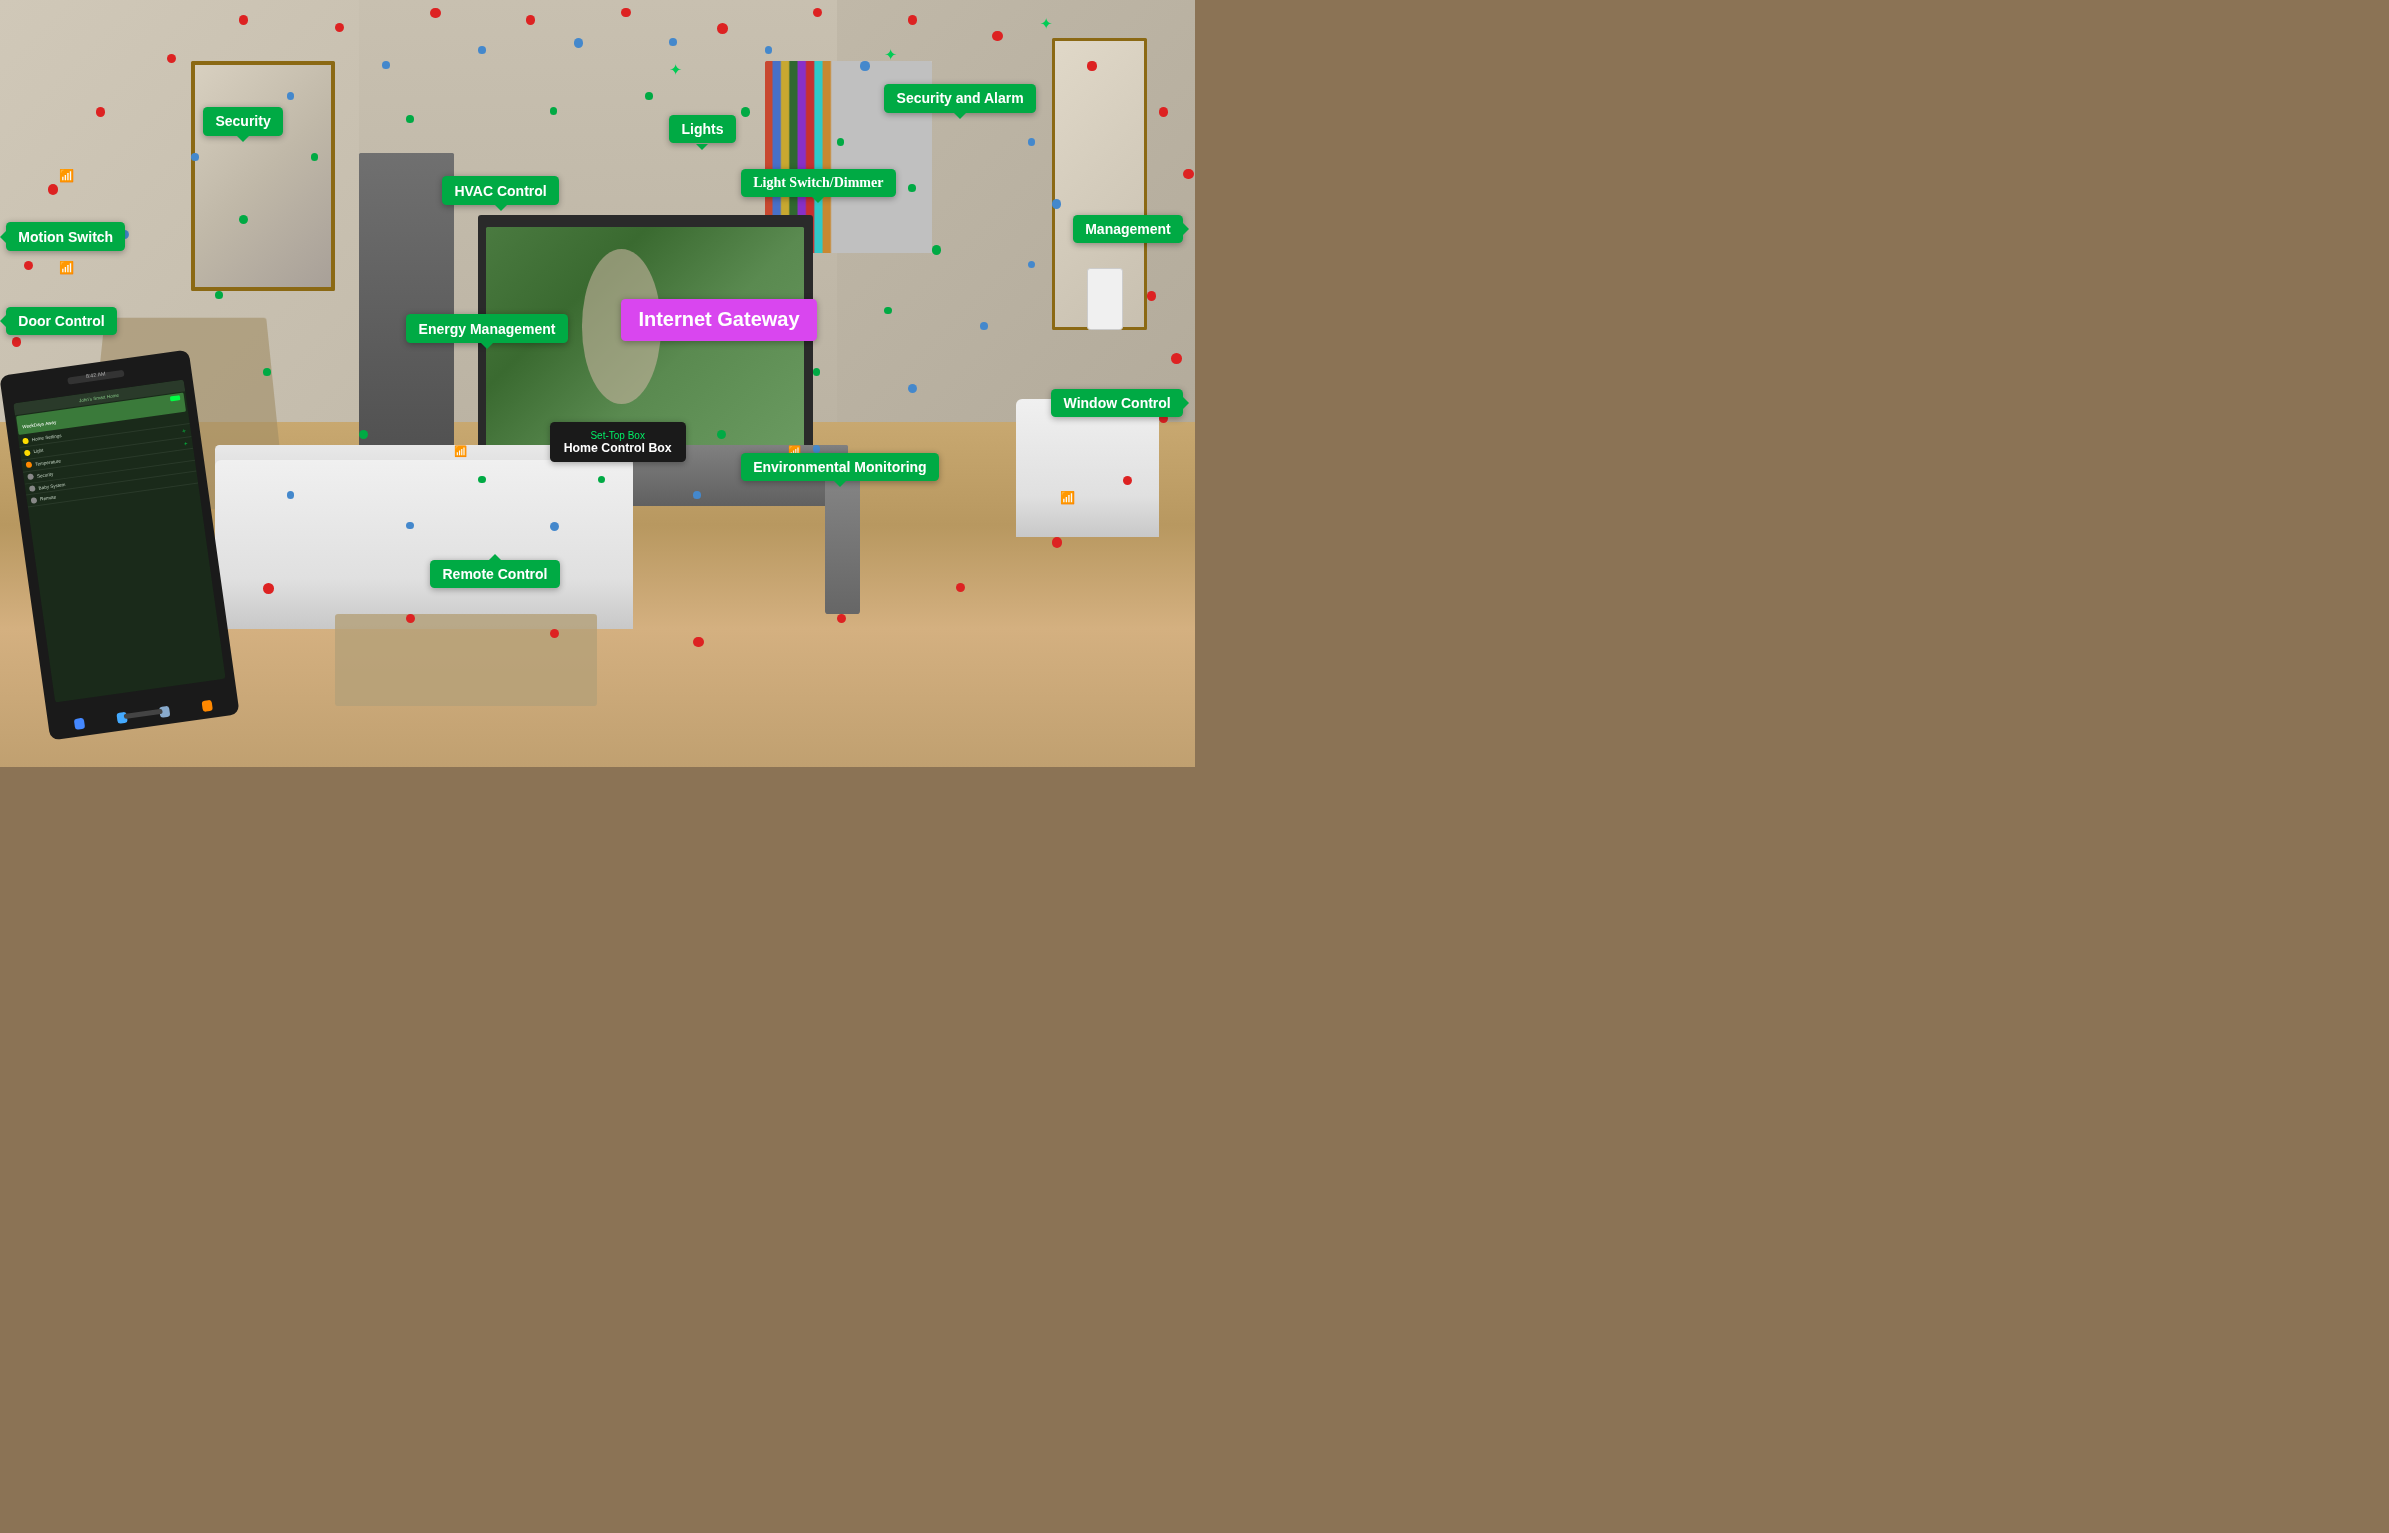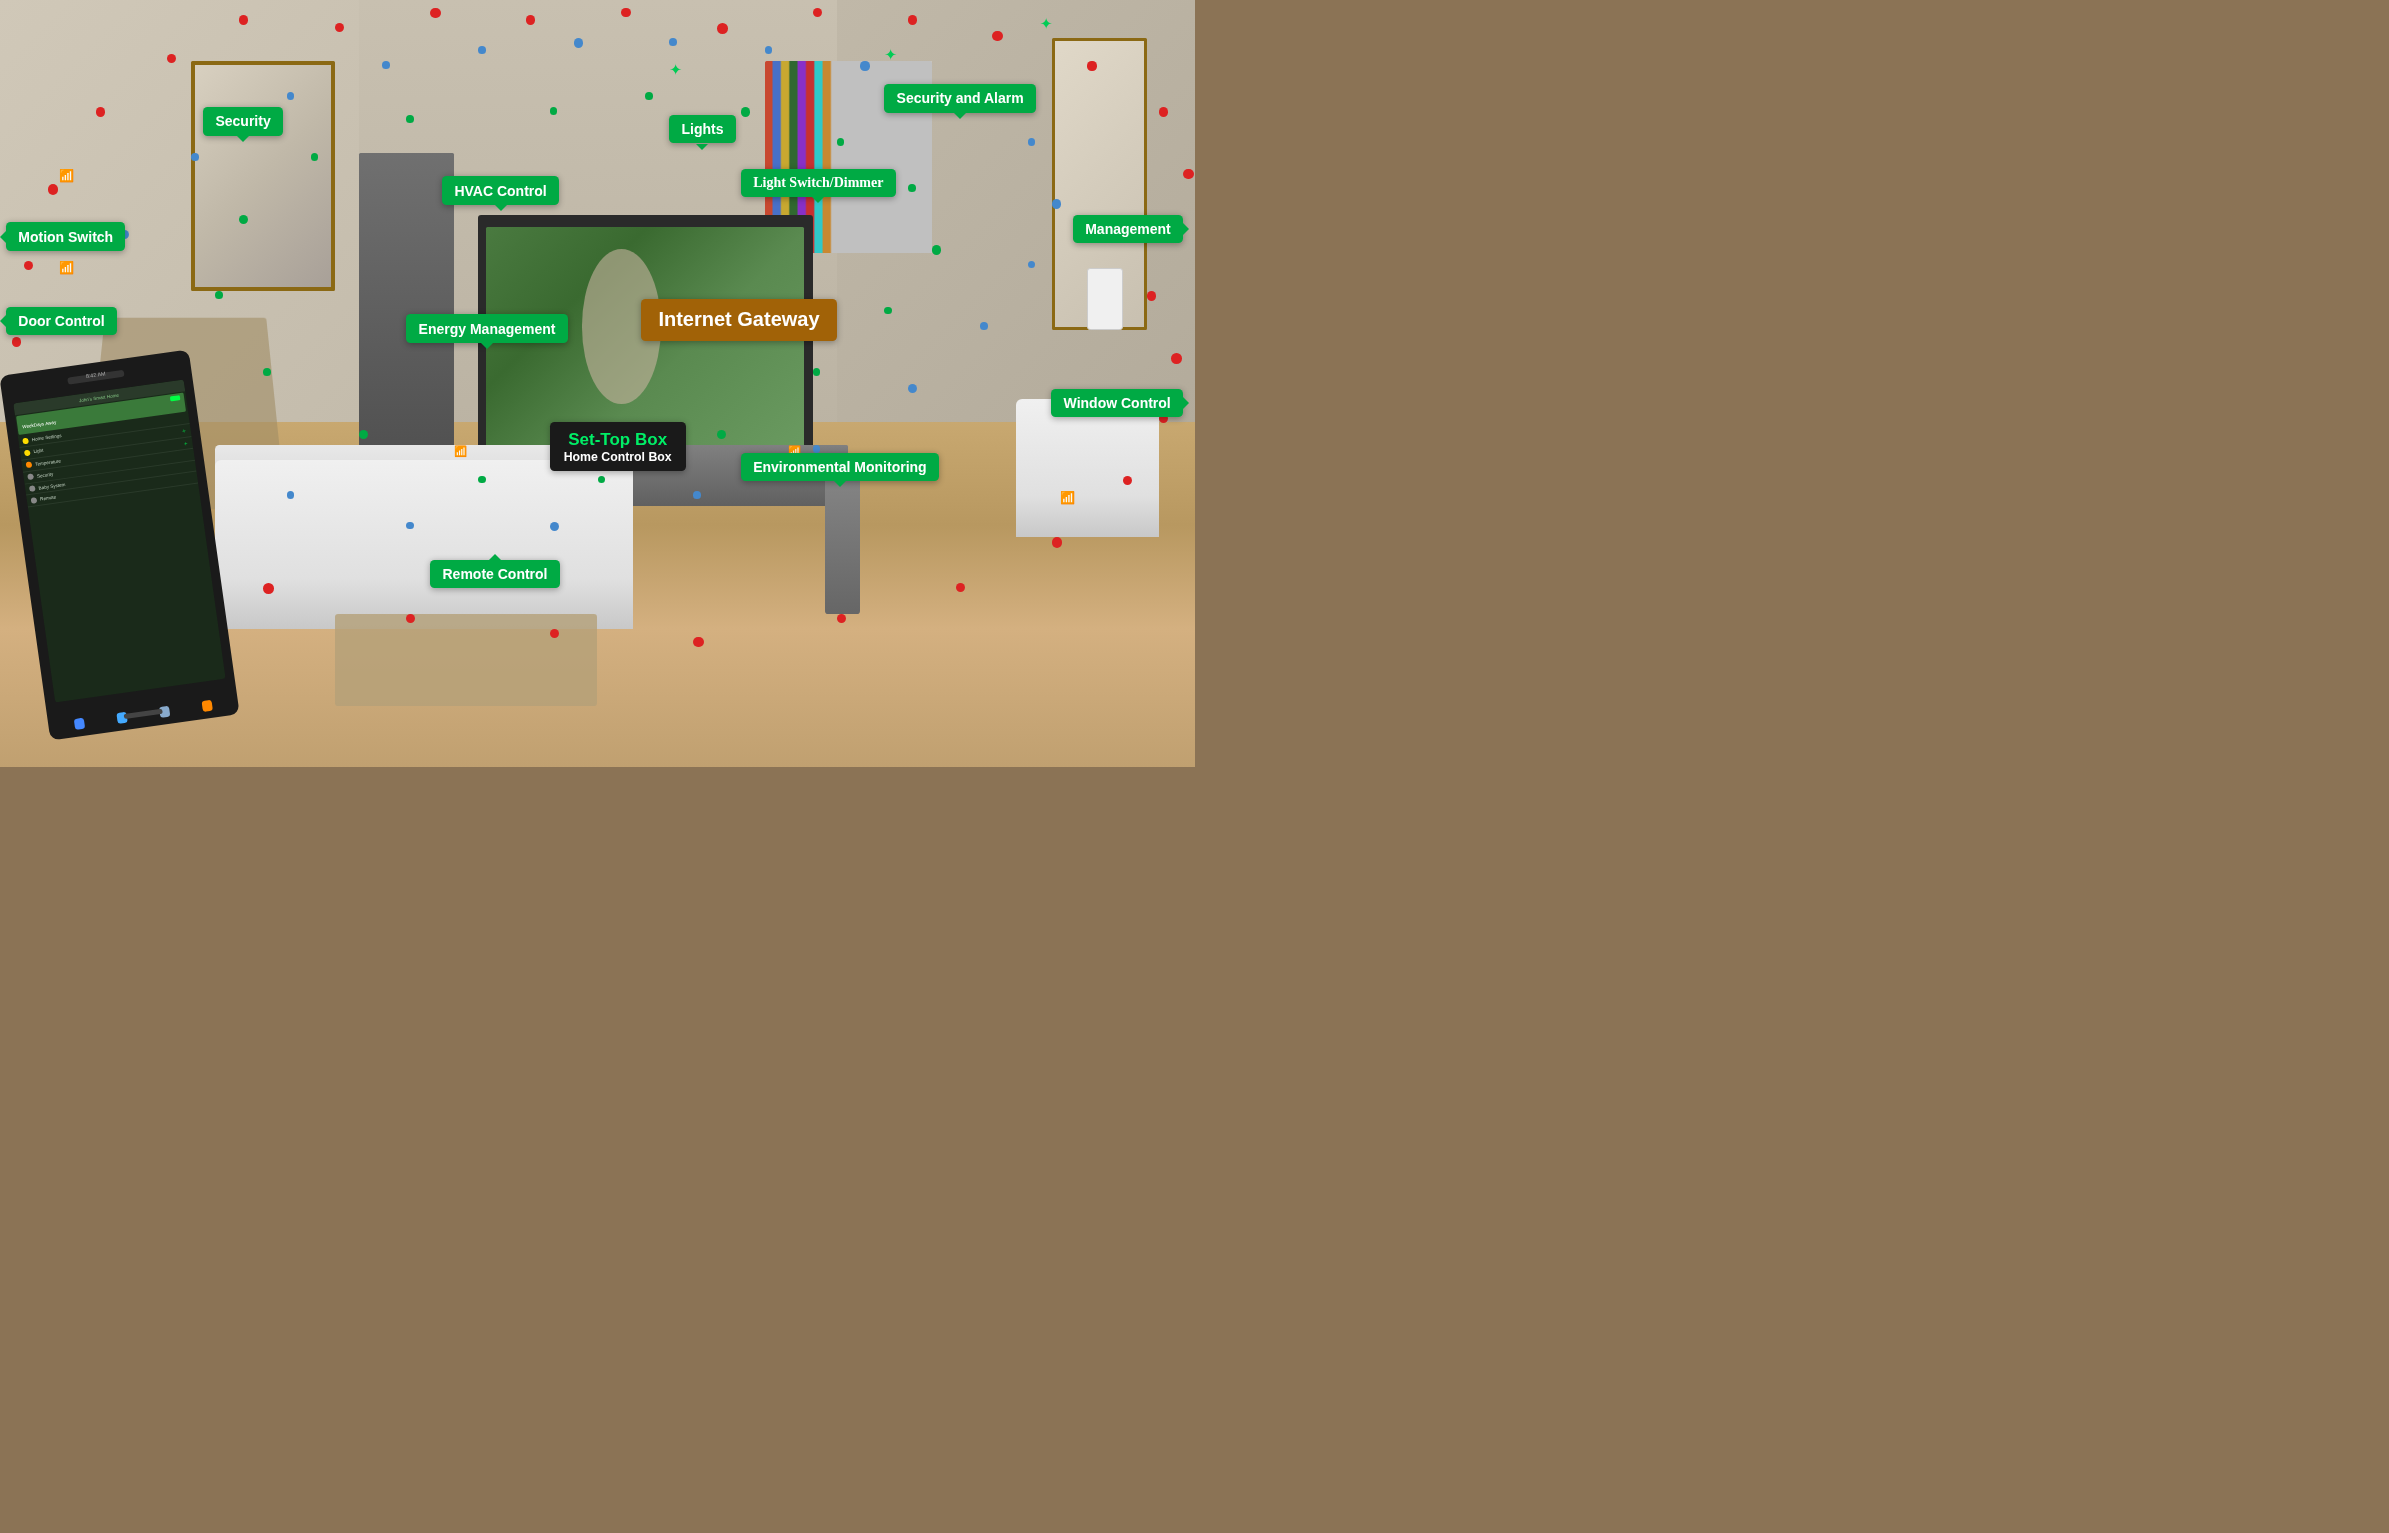--- a/index.html
+++ b/index.html
@@ -502,26 +502,26 @@
 </div>
 
 <div class="label-bubble arrow-right" style="right:1%;top:28%;">
   <span>Management</span>
 </div>
 
 <div class="label-bubble arrow-right" style="right:1%;top:46%;margin-top:36px;">
   <span>Window Control</span>
 </div>
 
-<div class="label-bubble large" style="left:52%;top:39%;background:#a16207;margin-left:20px;">
+<div class="label-bubble large" style="left:52%;top:39%;background:#d946ef;">
   <span>Internet Gateway</span>
 </div>
 
 <div class="label-bubble" style="left:46%;top:55%;text-align:center;background:#1a1a1a;padding:7.7px 14px;">
-  <div style="font-weight:700;font-size:17px;color:#00ee66;">Set-Top Box</div>
+  <div style="font-weight:400;font-size:10px;color:#00ee66;">Set-Top Box</div>
   <div style="font-size:12.3px;color:#ffffff;">Home Control Box</div>
 </div>
 
 <div class="label-bubble arrow-bottom" style="left:62%;top:59%;">
   <span>Environmental Monitoring</span>
 </div>
 
 <div class="label-bubble arrow-top" style="left:36%;top:73%;">
   <span>Remote Control</span>
 </div>

